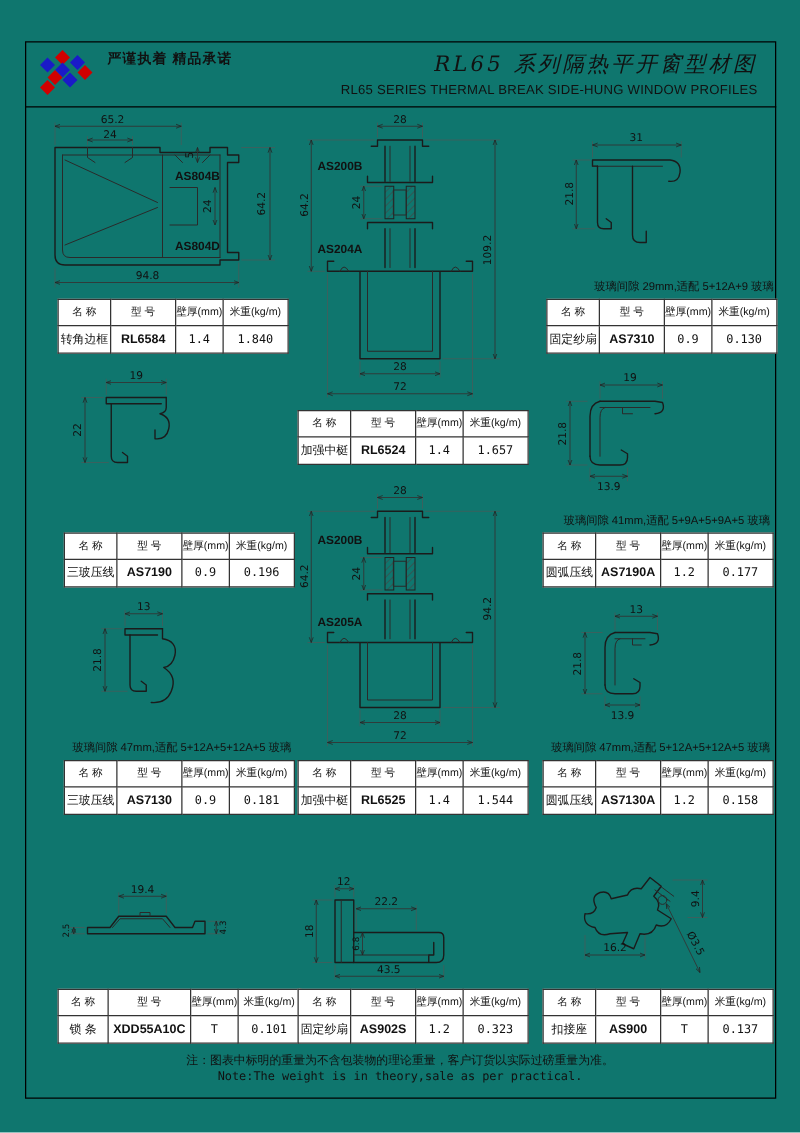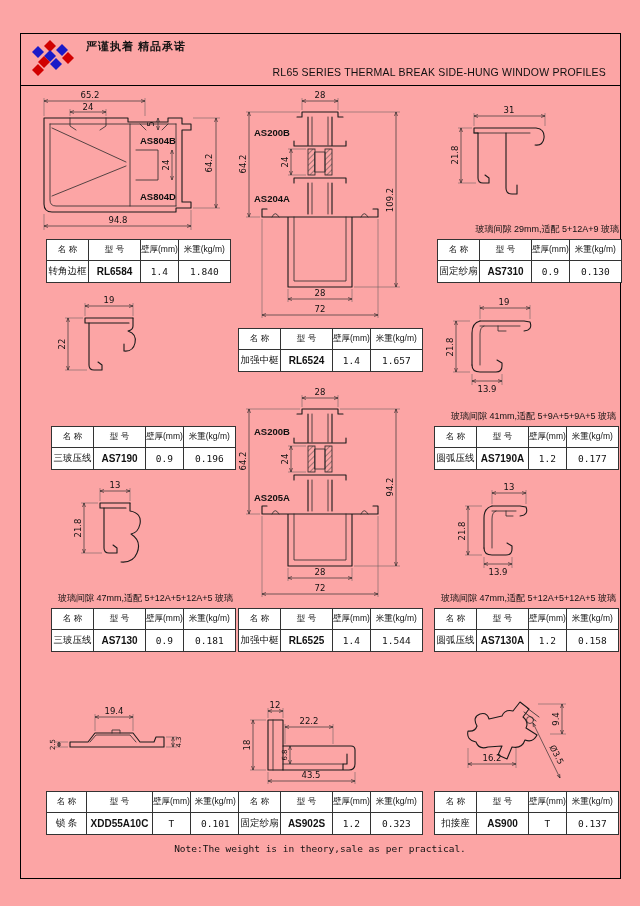--- a/index.html
+++ b/index.html
@@ -1,16 +1,16 @@
 <!DOCTYPE html>
 <html><head>
 <meta charset="utf-8">
 <style>
   html,body{margin:0;padding:0;background:#fff}
-  .page{position:relative;width:640px;height:906px;background:#fca5a5;overflow:hidden;
+  .page{position:relative;width:640px;height:906px;background:#0f766e;overflow:hidden;
         font-family:"Liberation Sans",sans-serif;color:#111}
   .frame{position:absolute;left:20px;top:33px;width:599px;height:844px;border:1.5px solid #000}
   .hdivider{position:absolute;left:20px;top:85px;width:601px;border-top:1.5px solid #000}
   
   .slogan{position:absolute;left:86px;top:39px;font-size:11px;font-weight:bold;letter-spacing:1px}
   .company{position:absolute;left:64px;top:50px;font-size:27px;font-weight:bold;font-style:italic;
            font-family:"DejaVu Serif",serif;letter-spacing:2px}
   .title-cn{position:absolute;right:34px;top:40px;font-size:17px;font-style:italic;
             font-family:"DejaVu Serif",serif;letter-spacing:2.5px;white-space:nowrap}
   .title-en{position:absolute;right:34px;top:66px;font-size:10.5px;letter-spacing:.2px;white-space:nowrap}
@@ -59,20 +59,21 @@
     <path transform="translate(14,2)" d="M6,0 L12,6 L6,12 L0,6 Z" fill="#d10000"></path>
     <path transform="translate(26,6)" d="M6,0 L12,6 L6,12 L0,6 Z" fill="#1a1ac8"></path>
     <path transform="translate(2,8)" d="M6,0 L12,6 L6,12 L0,6 Z" fill="#1a1ac8"></path>
     <path transform="translate(14,12)" d="M6,0 L12,6 L6,12 L0,6 Z" fill="#1a1ac8"></path>
     <path transform="translate(32,14)" d="M6,0 L12,6 L6,12 L0,6 Z" fill="#d10000"></path>
     <path transform="translate(8,18)" d="M6,0 L12,6 L6,12 L0,6 Z" fill="#d10000"></path>
     <path transform="translate(20,20)" d="M6,0 L12,6 L6,12 L0,6 Z" fill="#1a1ac8"></path>
     <path transform="translate(2,26)" d="M6,0 L12,6 L6,12 L0,6 Z" fill="#d10000"></path>
   </svg>
   <div class="slogan">严谨执着 精品承诺</div>
+  <div class="title-cn">RL65 系列隔热平开窗型材图</div>
   <div class="title-en">RL65 SERIES THERMAL BREAK SIDE-HUNG WINDOW PROFILES</div>
 
   <svg class="draw" style="left:28px;top:90px" width="202" height="150">
     <path class="p" d="M16,28 L100,28 L100,32 L140,32 L140,28 L154,28 L154,34 L163,34 L163,40 L154,40 L154,112 L163,112 L163,118 L148,118 L148,122 L24,122 Q16,122 16,114 Z"></path>
     <path class="p2" d="M22,34 L148,34 M22,34 L22,110 Q22,116 28,116 L148,116 M148,34 L148,116"></path>
     <line class="p2" x1="102" y1="34" x2="102" y2="116"></line>
     <path class="p2" d="M42,28 v8 l6,4 M78,28 v8 l-6,4 M112,34 l6,6 M140,34 l-6,6"></path>
     <path class="p2" d="M24,38 L98,72 M24,106 L98,76 M108,60 h22 v30 h-22"></path>
     <text class="lab" x="112" y="54">AS804B</text>
     <text class="lab" x="112" y="110">AS804D</text>
@@ -562,15 +563,16 @@
     <tr class="v">
           <td class="nm">扣接座</td>
           <td class="md">AS900</td>
           <td>T</td>
           <td>0.137</td>
         </tr>
   </tbody>
     </table>
 
   <div class="footnote">
+    <div class="cn">注：图表中标明的重量为不含包装物的理论重量，客户订货以实际过磅重量为准。</div>
     <div class="en">Note:The weight is in theory,sale as per practical.</div>
   </div>
 </div>
 
 </body></html>

